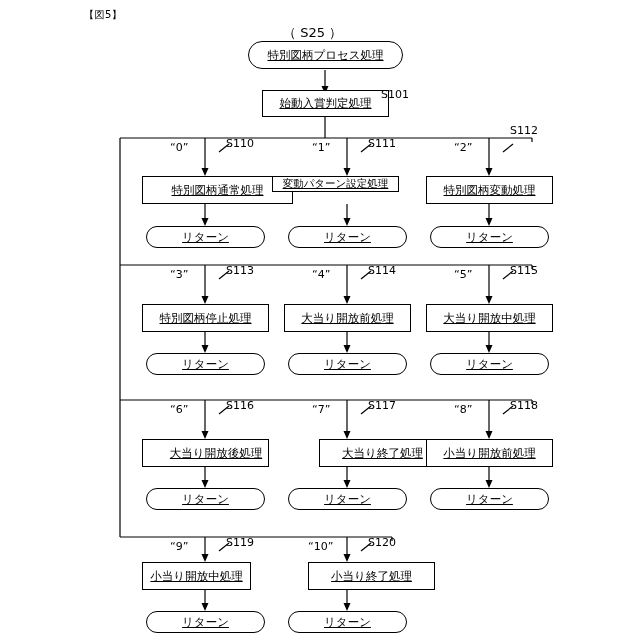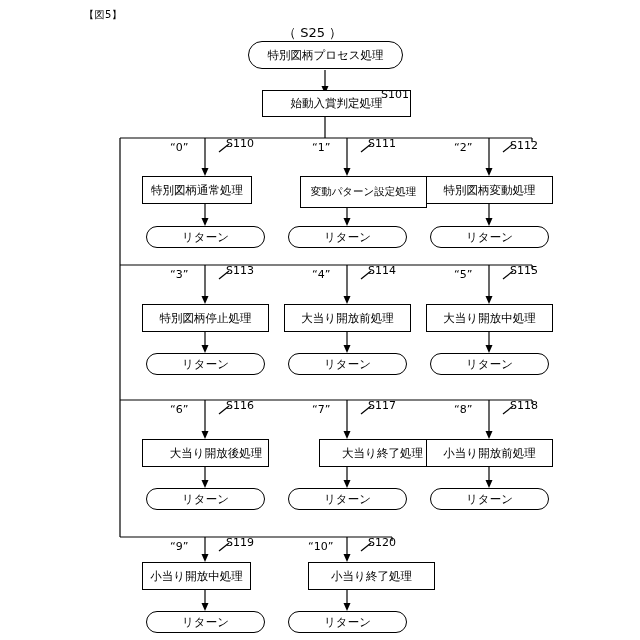--- a/index.html
+++ b/index.html
@@ -10,21 +10,21 @@
     color:#000;
     position:relative;
     overflow:hidden;
   }
   #sheet{position:absolute;left:0;top:0;width:640px;height:640px;}
   .fig-label{
     position:absolute;left:84px;top:8px;
     font-size:10px;letter-spacing:0.5px;
   }
   
-  .node{position:absolute;box-sizing:border-box;}
+  .node{position:absolute;box-sizing:border-box;text-decoration:underline;}
   .rect{
     border:1.3px solid #000;background:#fff;
     display:flex;align-items:center;justify-content:center;
     font-size:11.5px;letter-spacing:0px;white-space:nowrap;
   }
   .pill{
     border:1.3px solid #000;background:#fff;border-radius:999px;
     display:flex;align-items:center;justify-content:center;
     font-size:11.5px;white-space:nowrap;
   }
@@ -133,45 +133,45 @@
       <line x1="368" y1="104" x2="378" y2="96"></line>
     </g>
   </svg>
 
   <div class="topnote" style="left:283px;top:24px;">（ S25 ）</div>
 
   <div class="node pill" style="left:248px;top:41px;width:155px;height:28px;">
     <span>特別図柄プロセス処理</span>
   </div>
 
-  <div class="node rect" style="left:262px;top:90px;width:149px;height:27px;">
+  <div class="node rect" style="left:262px;top:90px;width:127px;height:27px;">
     <span>始動入賞判定処理</span>
   </div>
   <div class="slabel" style="left:381px;top:88px;">S101</div>
 
   <div class="label" style="left:170px;top:141px;">“0”</div>
   <div class="slabel" style="left:226px;top:137px;">S110</div>
-  <div class="node rect" style="left:142px;top:176px;width:110px;height:28px;justify-content:center;">
+  <div class="node rect" style="left:142px;top:176px;width:151px;height:28px;justify-content:center;">
     <span>特別図柄通常処理</span>
   </div>
   <div class="node pill" style="left:146px;top:226px;width:119px;height:22px;">
     <span>リターン</span>
   </div>
 
   <div class="label" style="left:312px;top:141px;">“1”</div>
   <div class="slabel" style="left:368px;top:137px;text-align:center;">S111</div>
-  <div class="node rect" style="left:300px;top:176px;width:127px;height:32px;">
+  <div class="node rect" style="left:272px;top:176px;width:127px;height:16px;">
     <span class="small">変動パターン設定処理</span>
   </div>
   <div class="node pill" style="left:288px;top:226px;width:119px;height:22px;">
     <span>リターン</span>
   </div>
 
   <div class="label" style="left:454px;top:141px;">“2”</div>
-  <div class="slabel" style="left:510px;top:139px;">S112</div>
+  <div class="slabel" style="left:510px;top:124px;">S112</div>
   <div class="node rect" style="left:426px;top:176px;width:127px;height:28px;">
     <span>特別図柄変動処理</span>
   </div>
   <div class="node pill" style="left:430px;top:226px;width:119px;height:22px;">
     <span>リターン</span>
   </div>
 
   <div class="label" style="left:170px;top:268px;">“3”</div>
   <div class="slabel" style="left:226px;top:264px;">S113</div>
   <div class="node rect" style="left:142px;top:304px;width:127px;height:28px;">

